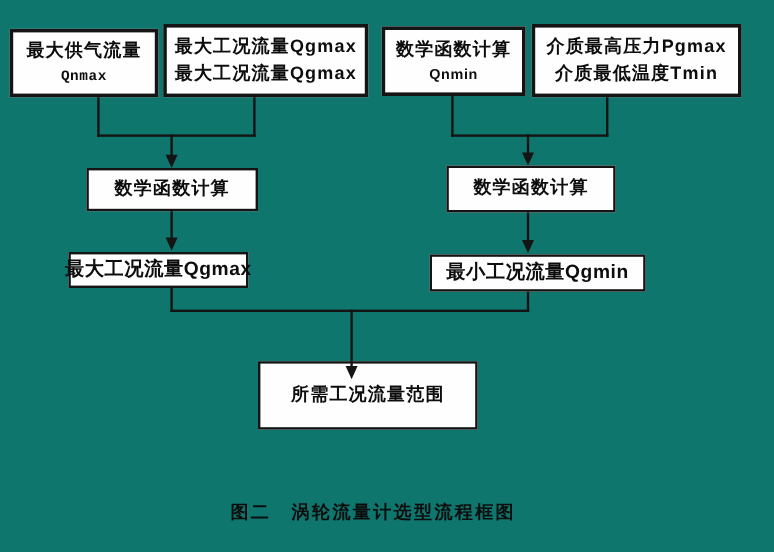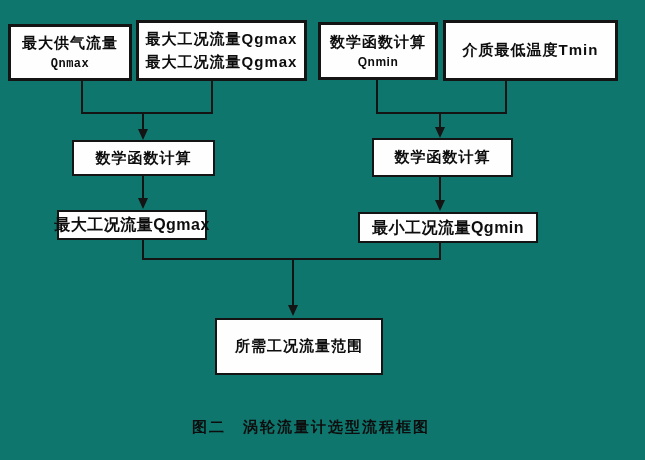--- a/index.html
+++ b/index.html
@@ -49,21 +49,21 @@
     white-space: nowrap;
   }
   #box-qnmax      { left:   8px; top:  24px; width: 124px; height: 57px; }
   #box-pgmin-tmax { left: 136px; top:  20px; width: 171px; height: 61px; }
   #box-qnmin      { left: 318px; top:  22px; width: 120px; height: 58px; }
   #box-pgmax-tmin { left: 443px; top:  20px; width: 175px; height: 61px; }
   #box-math-left  { left:  72px; top: 140px; width: 143px; height: 36px; }
   #box-math-right { left: 372px; top: 138px; width: 141px; height: 39px; }
   #box-qgmax      { left:  57px; top: 210px; width: 150px; height: 30px; }
   #box-qgmin      { left: 358px; top: 212px; width: 180px; height: 31px; }
-  #box-result     { left: 215px; top: 318px; width: 168px; height: 57px; }
+  #box-result     { left: 215px; top: 301px; width: 183px; height: 57px; }
   #box-result .zh    { font-size: 15px; }
   #box-result .latin { font-size: 17px; }
 
   
   .edge {
     position: absolute;
     background: #141414;
   }
   .arrowhead {
     position: absolute;
@@ -128,20 +128,21 @@
     <span class="zh">最大工况流量Qgmax</span>
     <span class="zh">最大工况流量Qgmax</span>
   </div>
 
   <div class="node heavy" id="box-qnmin">
     <span class="zh">数学函数计算</span>
     <span class="latin">Qnmin</span>
   </div>
 
   <div class="node heavy" id="box-pgmax-tmin">
+    <span class="zh">介质最高压力Pgmax</span>
     <span class="zh">介质最低温度Tmin</span>
   </div>
 
   <div class="node" id="box-math-left">
     <span class="zh">数学函数计算</span>
   </div>
 
   <div class="node" id="box-math-right">
     <span class="zh">数学函数计算</span>
   </div>

